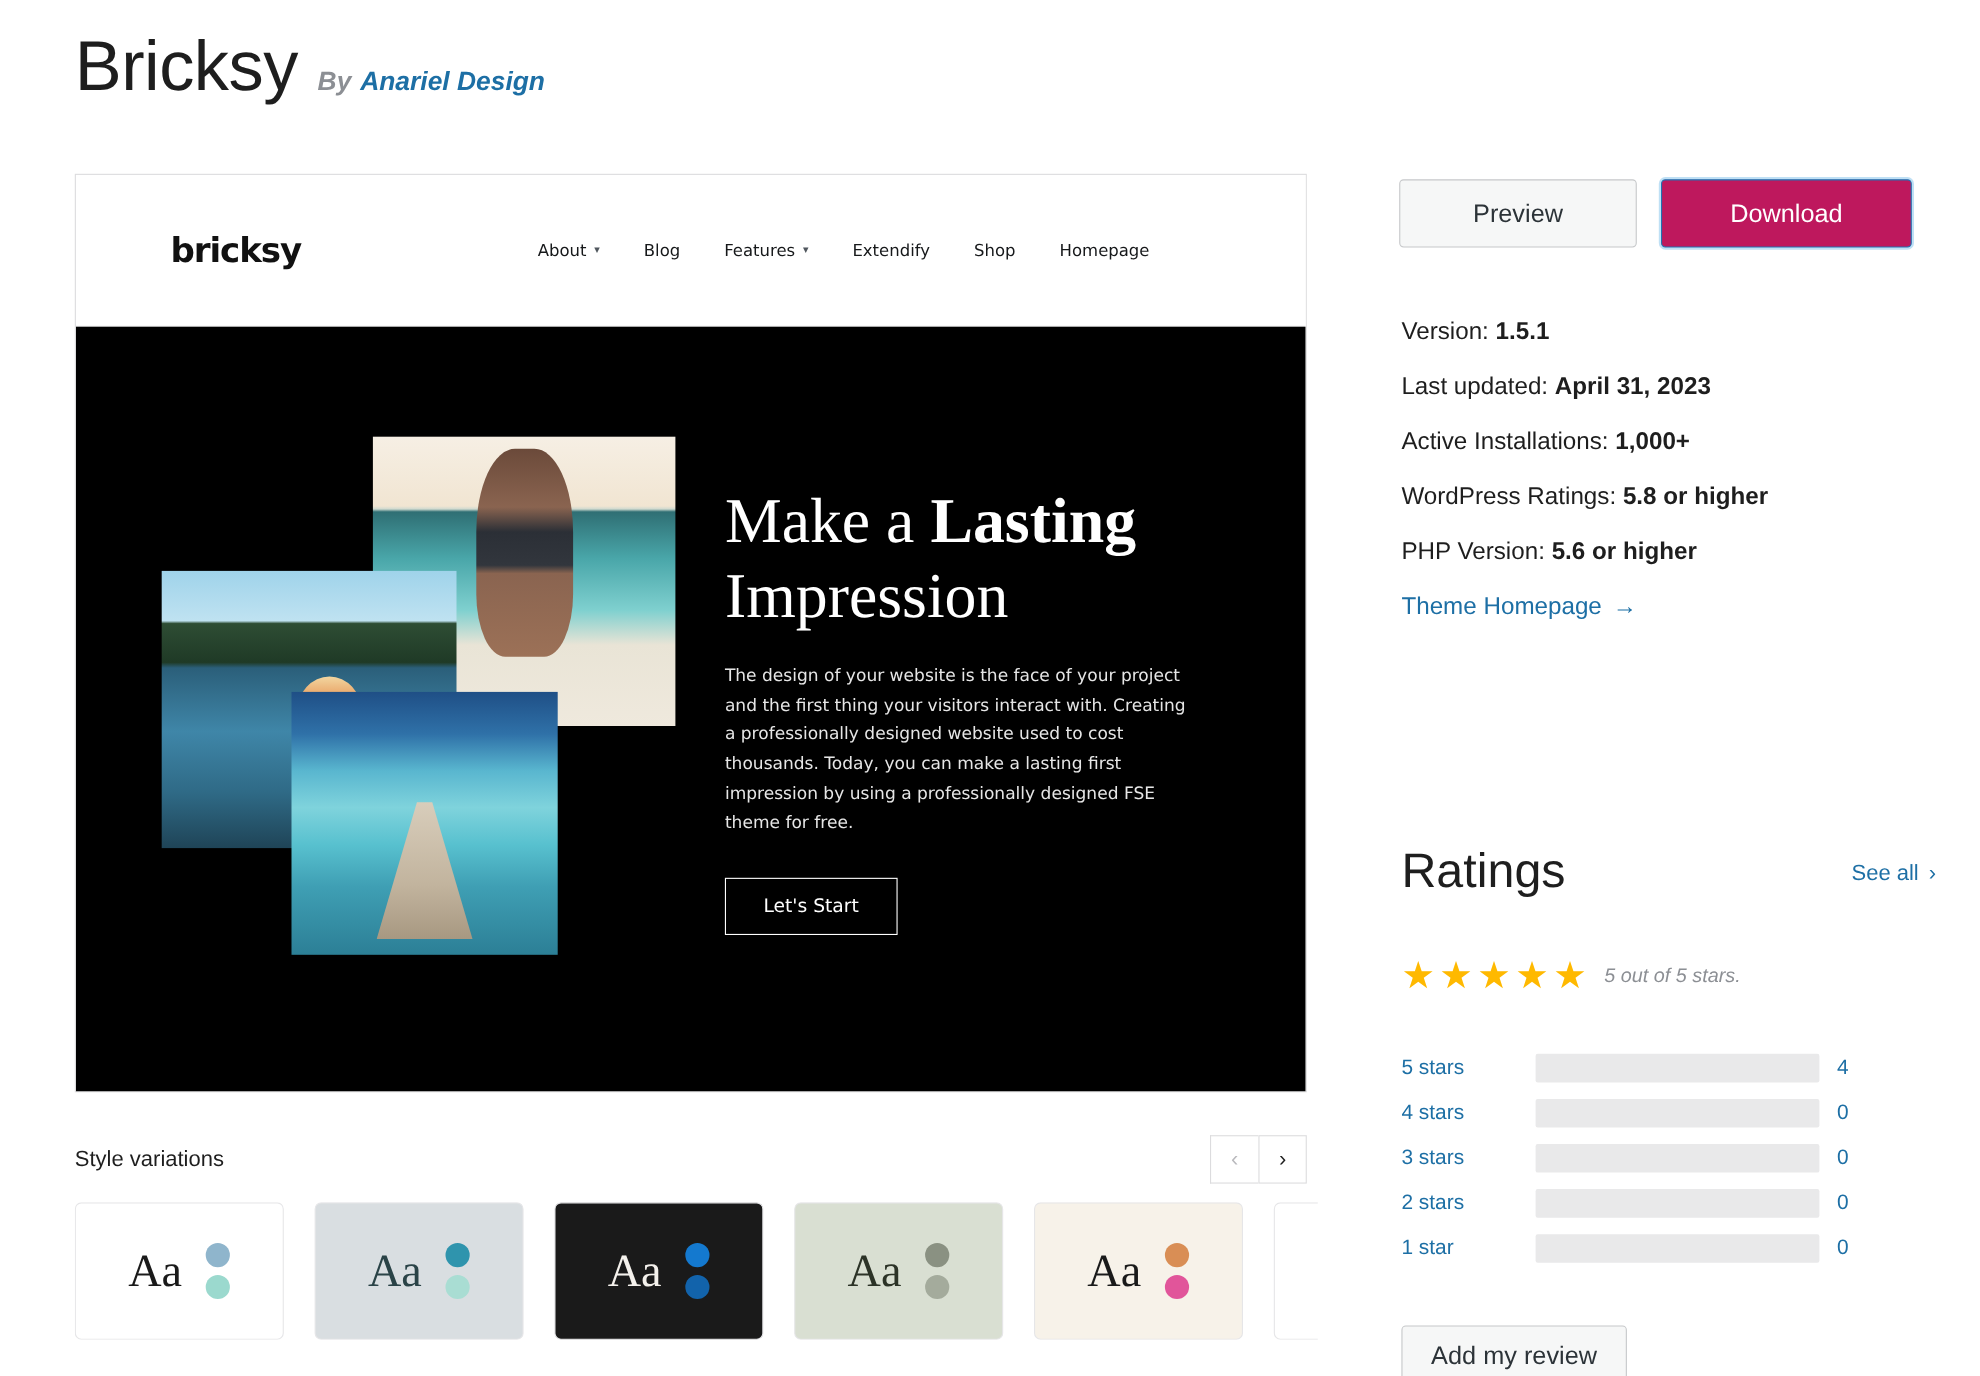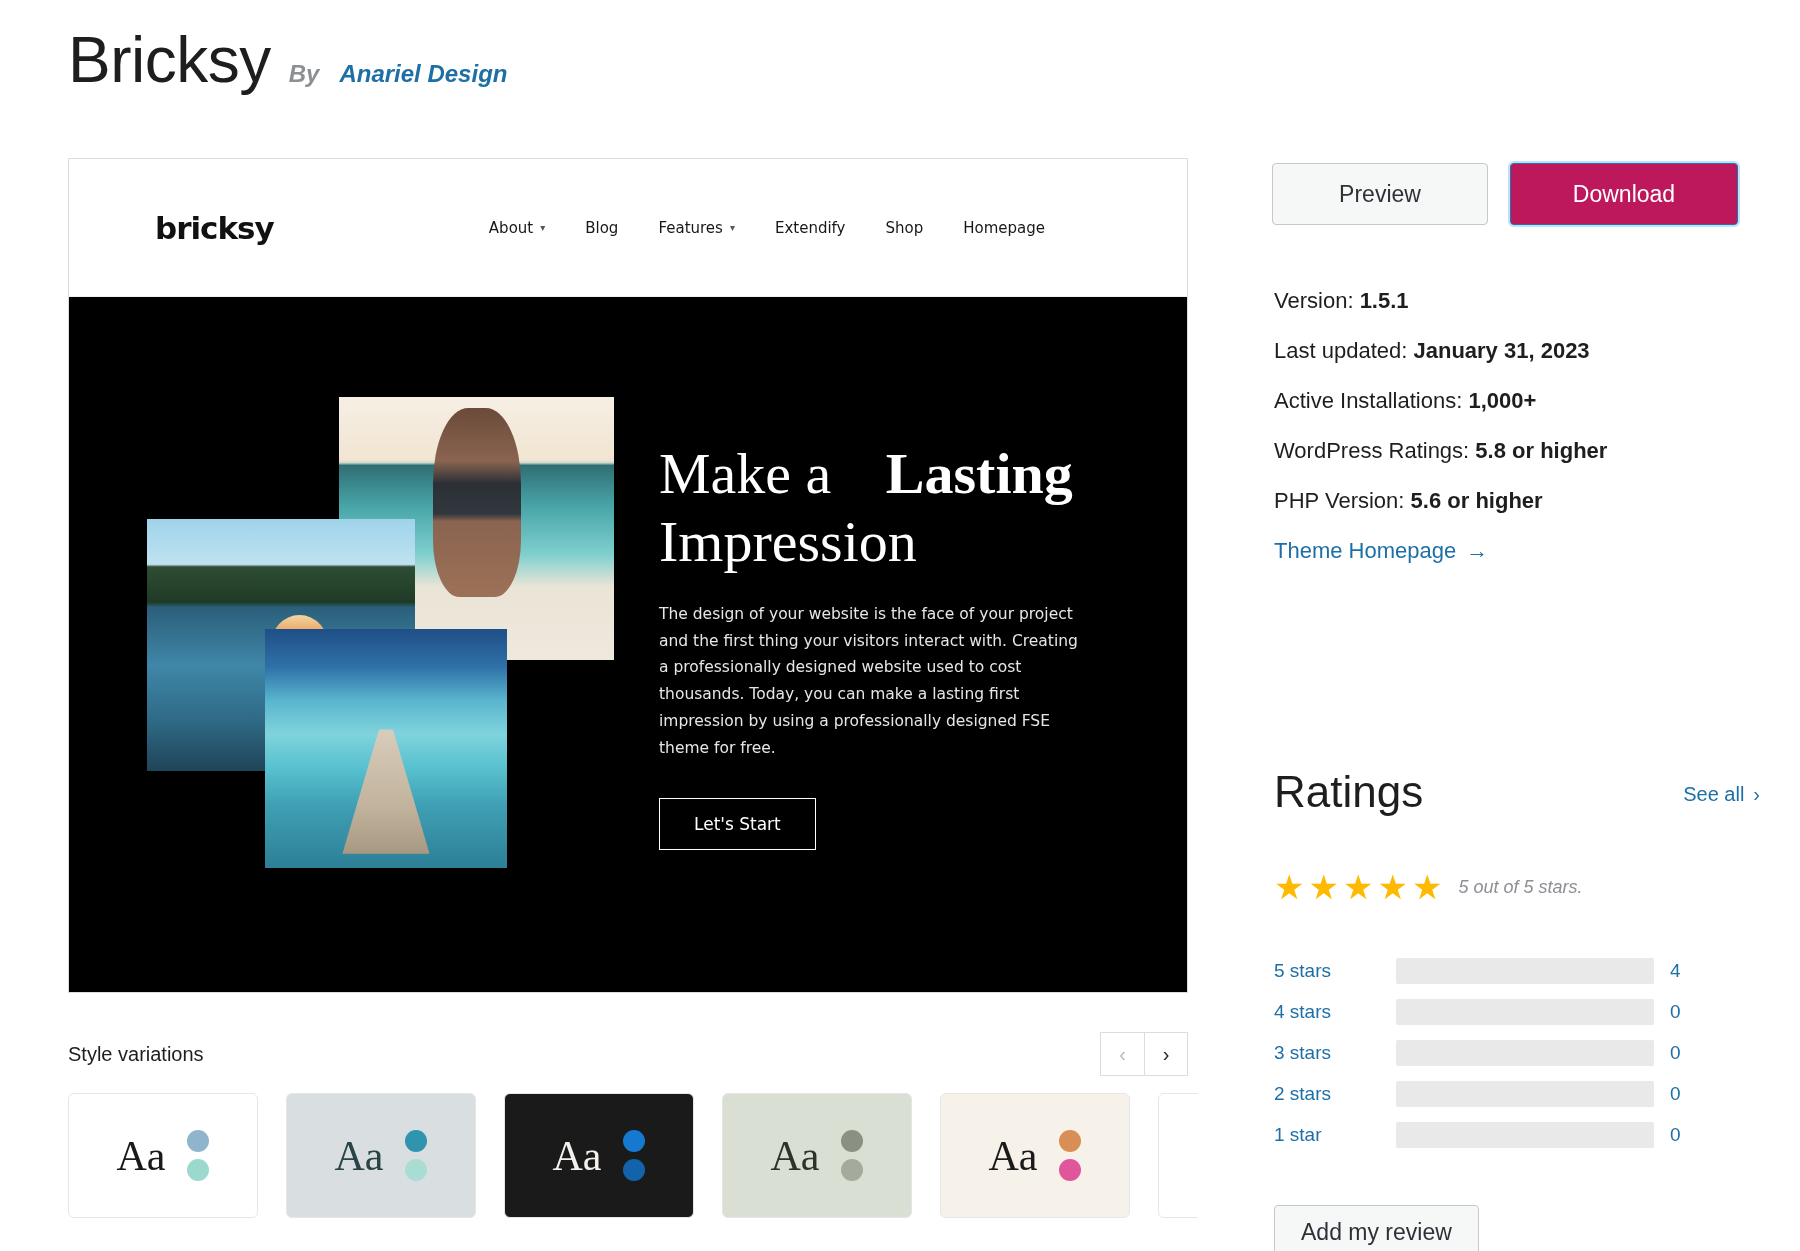--- a/index.html
+++ b/index.html
@@ -14,21 +14,21 @@
 
   
   .title-row {
     position: absolute; left: 68px; top: 28px;
     display: flex; align-items: baseline; gap: 18px;
   }
   .theme-title {
     font-size: 64px; font-weight: 300; letter-spacing: -0.5px;
     color: #1e1e1e; line-height: 1;
   }
-  .byline { display: flex; align-items: flex-start; gap: 20px; }
+  .byline { display: flex; align-items: flex-start; gap: 8px; }
   .by-word {
     font-size: 24px; font-style: italic; font-weight: 700; color: #8c8f94;
   }
   .author-link {
     font-size: 24px; font-style: italic; font-weight: 700; color: #1d6fa5;
     text-decoration: none; cursor: pointer;
   }
 
   
   .screenshot {
@@ -90,21 +90,21 @@
   .ph3::after {
     content:""; position:absolute; left:32%; top:42%; width:36%; height:52%;
     background: linear-gradient(180deg,#d8cdbb 0%,#c2b49e 60%,#a79881 100%);
     clip-path: polygon(42% 0, 58% 0, 100% 100%, 0 100%);
   }
   .hero-text { width: 520px; margin-left: 20px; }
   .hero-h1 {
     font-family: "Liberation Serif", serif;
     font-size: 58px; line-height: 1.16; color: #ffffff; font-weight: 400;
   }
-  .hero-h1 b { font-weight: 700; margin-left: 40px; }
+  .hero-h1 b { font-weight: 700; }
   .hero-p {
     margin-top: 26px; width: 430px;
     font-size: 15.5px; line-height: 1.73; color: #e6e6e6;
     font-family: "DejaVu Sans", sans-serif;
   }
   .hero-btn {
     margin-top: 36px; display: inline-block;
     border: 1px solid #ffffff; color: #ffffff; background: transparent;
     padding: 15px 34px; font-size: 17px; cursor: pointer;
     font-family: "DejaVu Sans", sans-serif;
@@ -300,21 +300,21 @@
     <button class="btn-download">Download</button>
   </div>
 
   <div class="meta">
     <div class="meta-line">
       <span>Version:</span>
       <b>1.5.1</b>
     </div>
     <div class="meta-line">
       <span>Last updated:</span>
-      <b>January 31, 2023</b>
+      <b>April 31, 2023</b>
     </div>
     <div class="meta-line">
       <span>Active Installations:</span>
       <b>1,000+</b>
     </div>
     <div class="meta-line">
       <span>WordPress Ratings:</span>
       <b>5.8 or higher</b>
     </div>
     <div class="meta-line">

